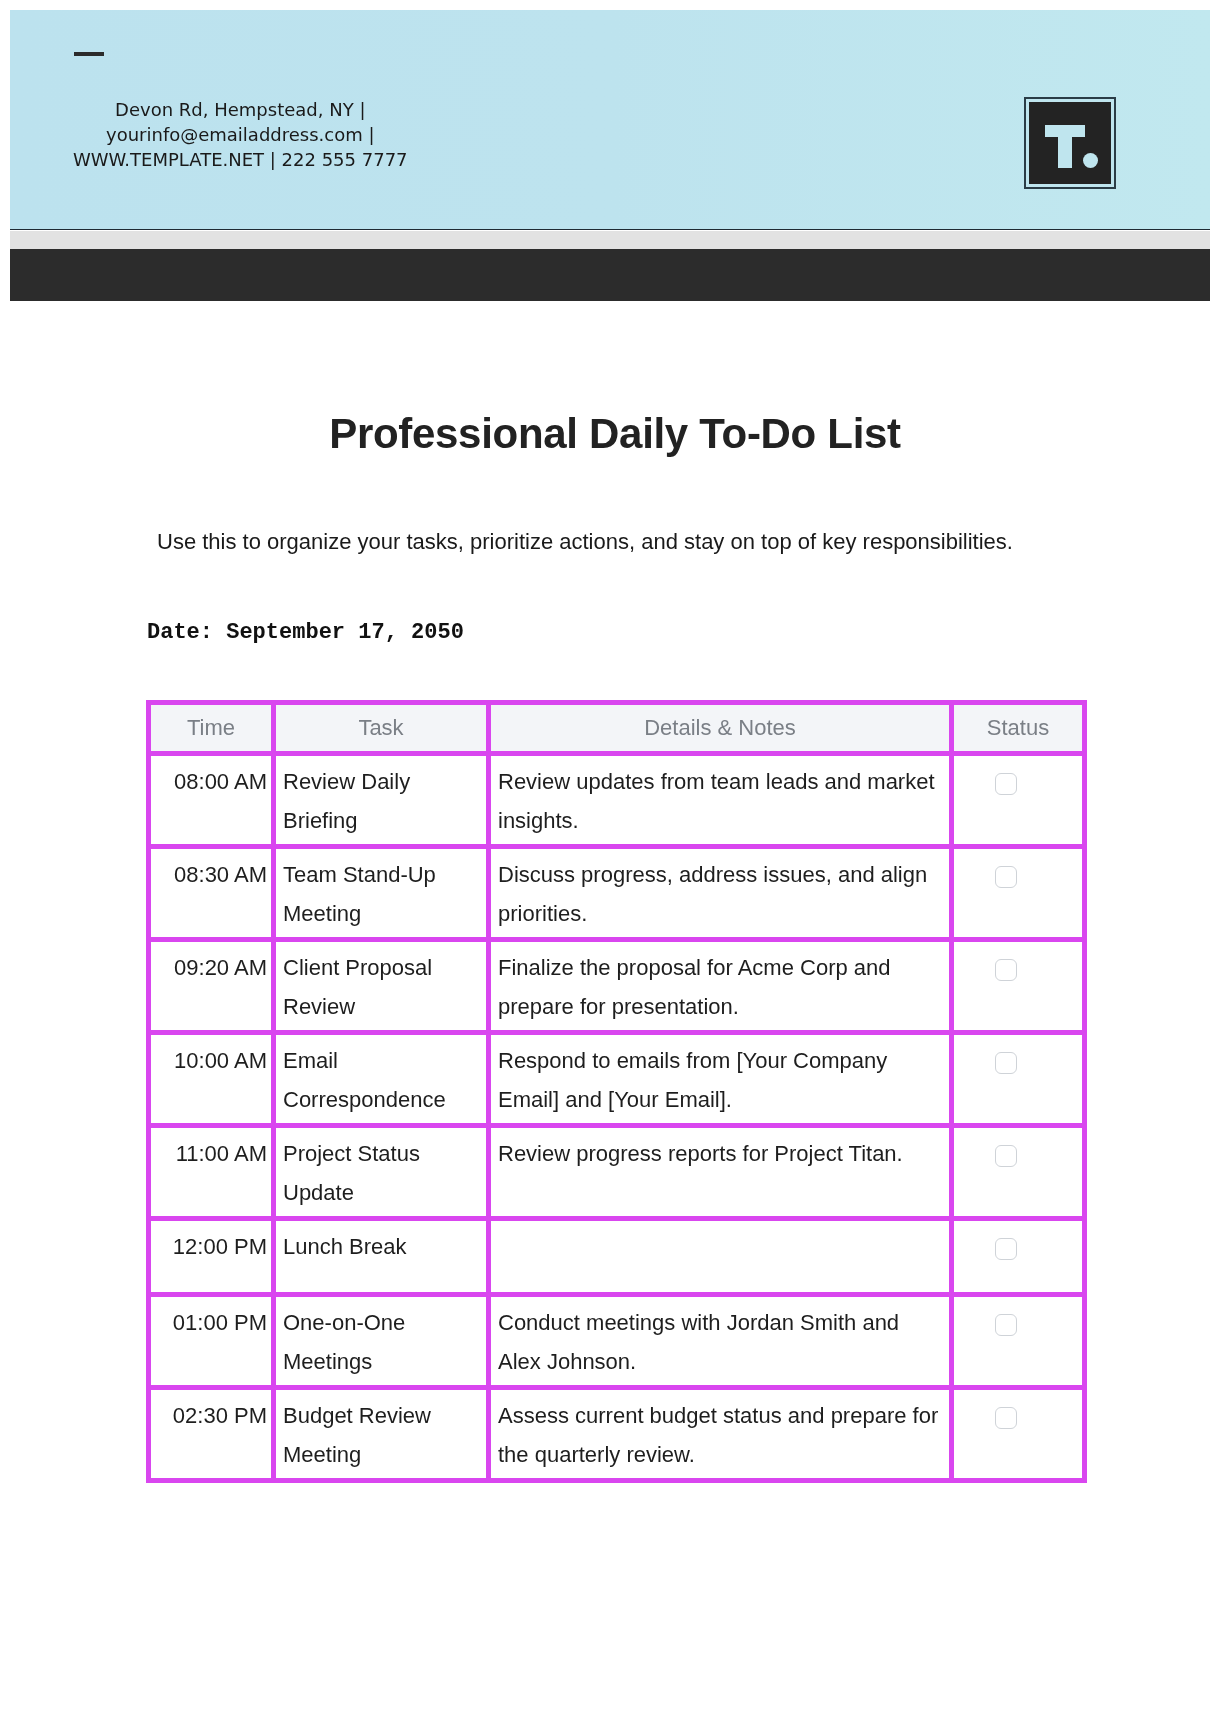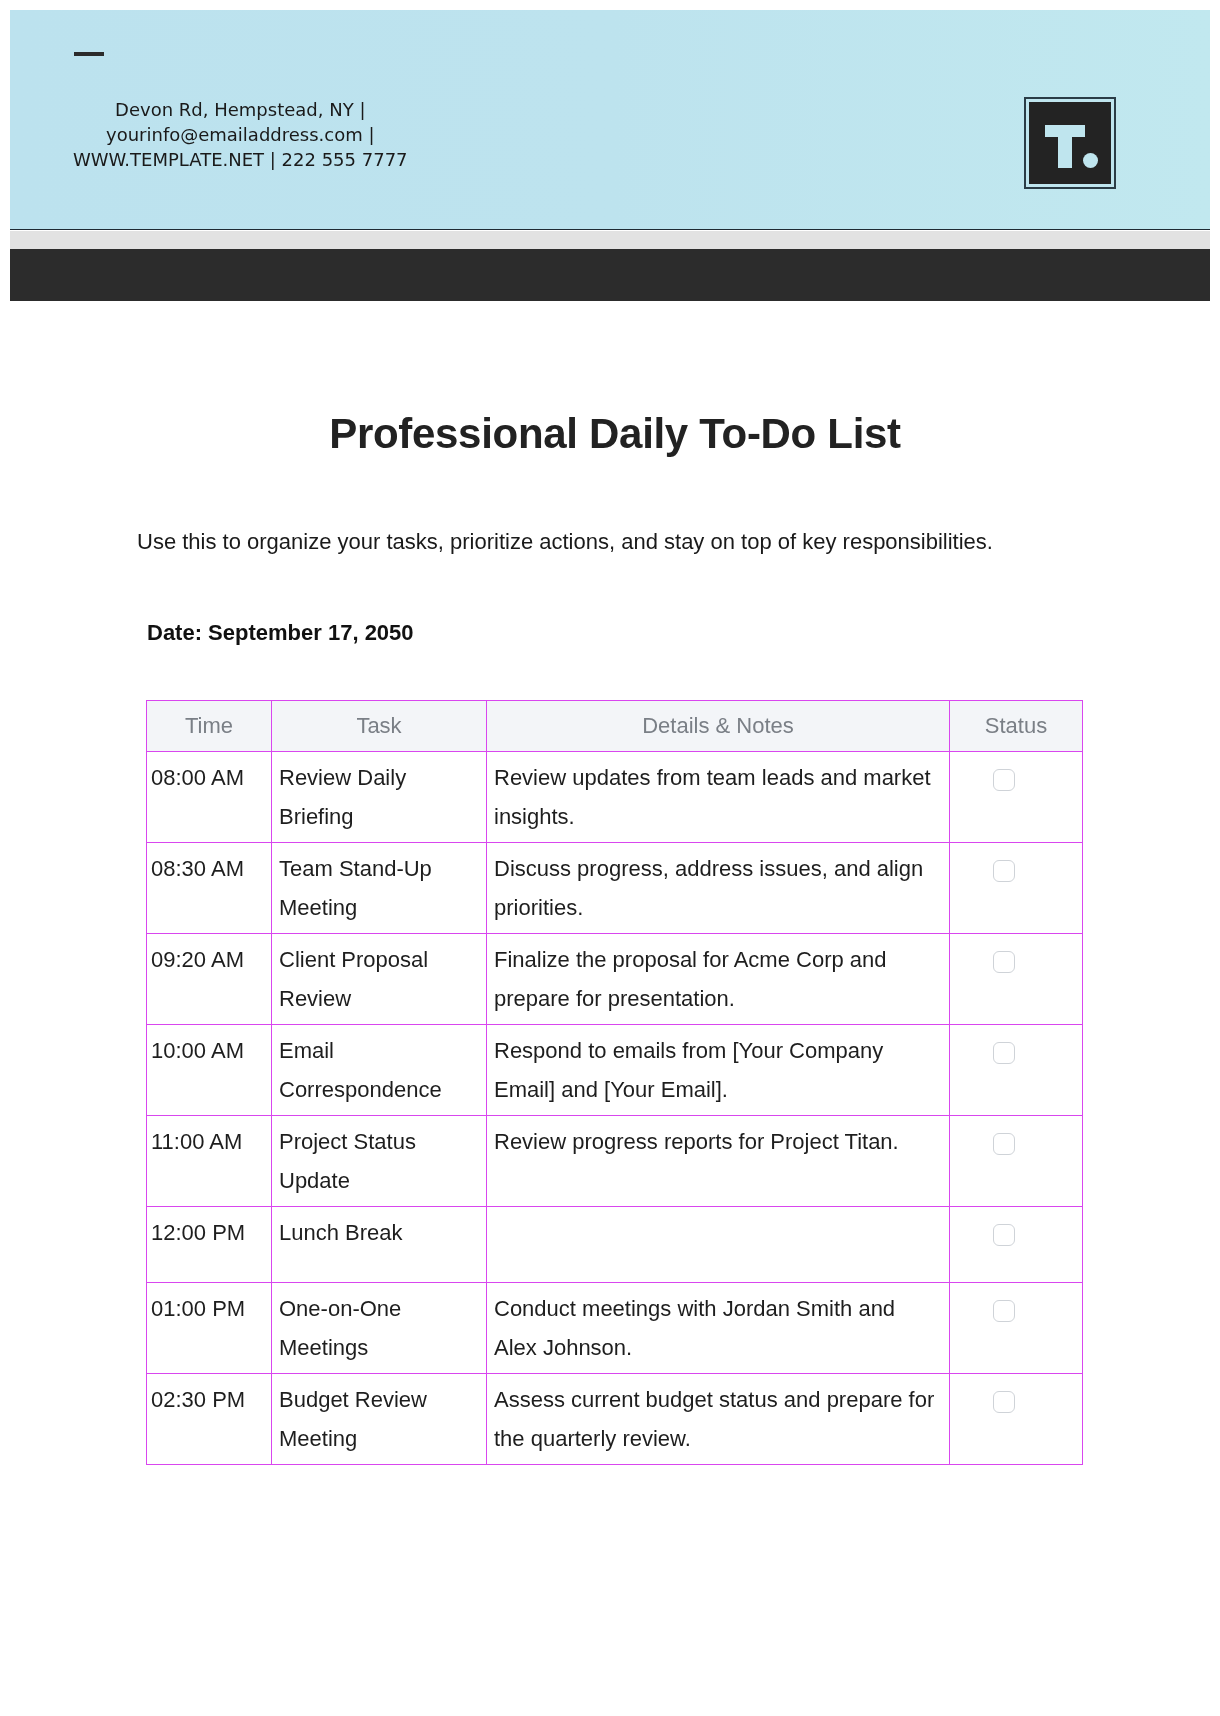--- a/index.html
+++ b/index.html
@@ -32,42 +32,42 @@
   .logo .dot { position: absolute; left: 54px; top: 51px; width: 15px; height: 15px; border-radius: 50%; background: #bfe5ee; }
 
   .band-light { position: absolute; left: 10px; top: 231px; width: 1200px; height: 18px; background: #e2e2e2; }
   .band-dark  { position: absolute; left: 10px; top: 249px; width: 1200px; height: 52px; background: #2c2c2c; }
 
   .title {
     position: absolute; left: 0; top: 410px; width: 1230px; text-align: center;
     font-size: 42px; font-weight: bold; color: #222222; letter-spacing: -0.3px;
   }
   .intro {
-    position: absolute; left: 137px; top: 529px;
+    position: absolute; left: 157px; top: 529px;
     font-size: 22px; color: #1a1a1a; white-space: nowrap;
   }
   .date {
     position: absolute; left: 147px; top: 620px;
-    font-size: 22px; font-weight: bold; color: #111111; white-space: nowrap;
+    font-size: 22px; font-weight: bold; color: #111111; white-space: nowrap; font-family: Liberation Mono, monospace;
   }
 
   table.todo {
     position: absolute; left: 146px; top: 700px; width: 936px;
     border-collapse: collapse; table-layout: fixed;
   }
-  table.todo th, table.todo td { border: 1px solid #d946ef; }
+  table.todo th, table.todo td { border: 5px solid #d946ef; }
   table.todo th {
     background: #f3f5f8; color: #7a7f86; font-weight: normal; font-size: 22px;
     height: 51px; text-align: center;
   }
   table.todo td {
     vertical-align: top; font-size: 22px; line-height: 39px; color: #1e1e1e;
     padding: 6px 7px 4px 7px; height: 91px;
   }
-  table.todo td.time { text-align: left; padding-left: 4px; padding-right: 4px; white-space: nowrap; }
+  table.todo td.time { text-align: right; padding-left: 4px; padding-right: 4px; white-space: nowrap; }
   table.todo tr.short td { height: 76px; margin-top: 36px; }
   table.todo td.status { text-align: center; padding-top: 12px; }
   .chk {
     display: inline-block; width: 22px; height: 22px; border: 1px solid #cfd3d8; border-radius: 6px;
     background: #ffffff; margin-left: -24px; cursor: pointer;
   }
 </style>
 </head>
 <body>
 

